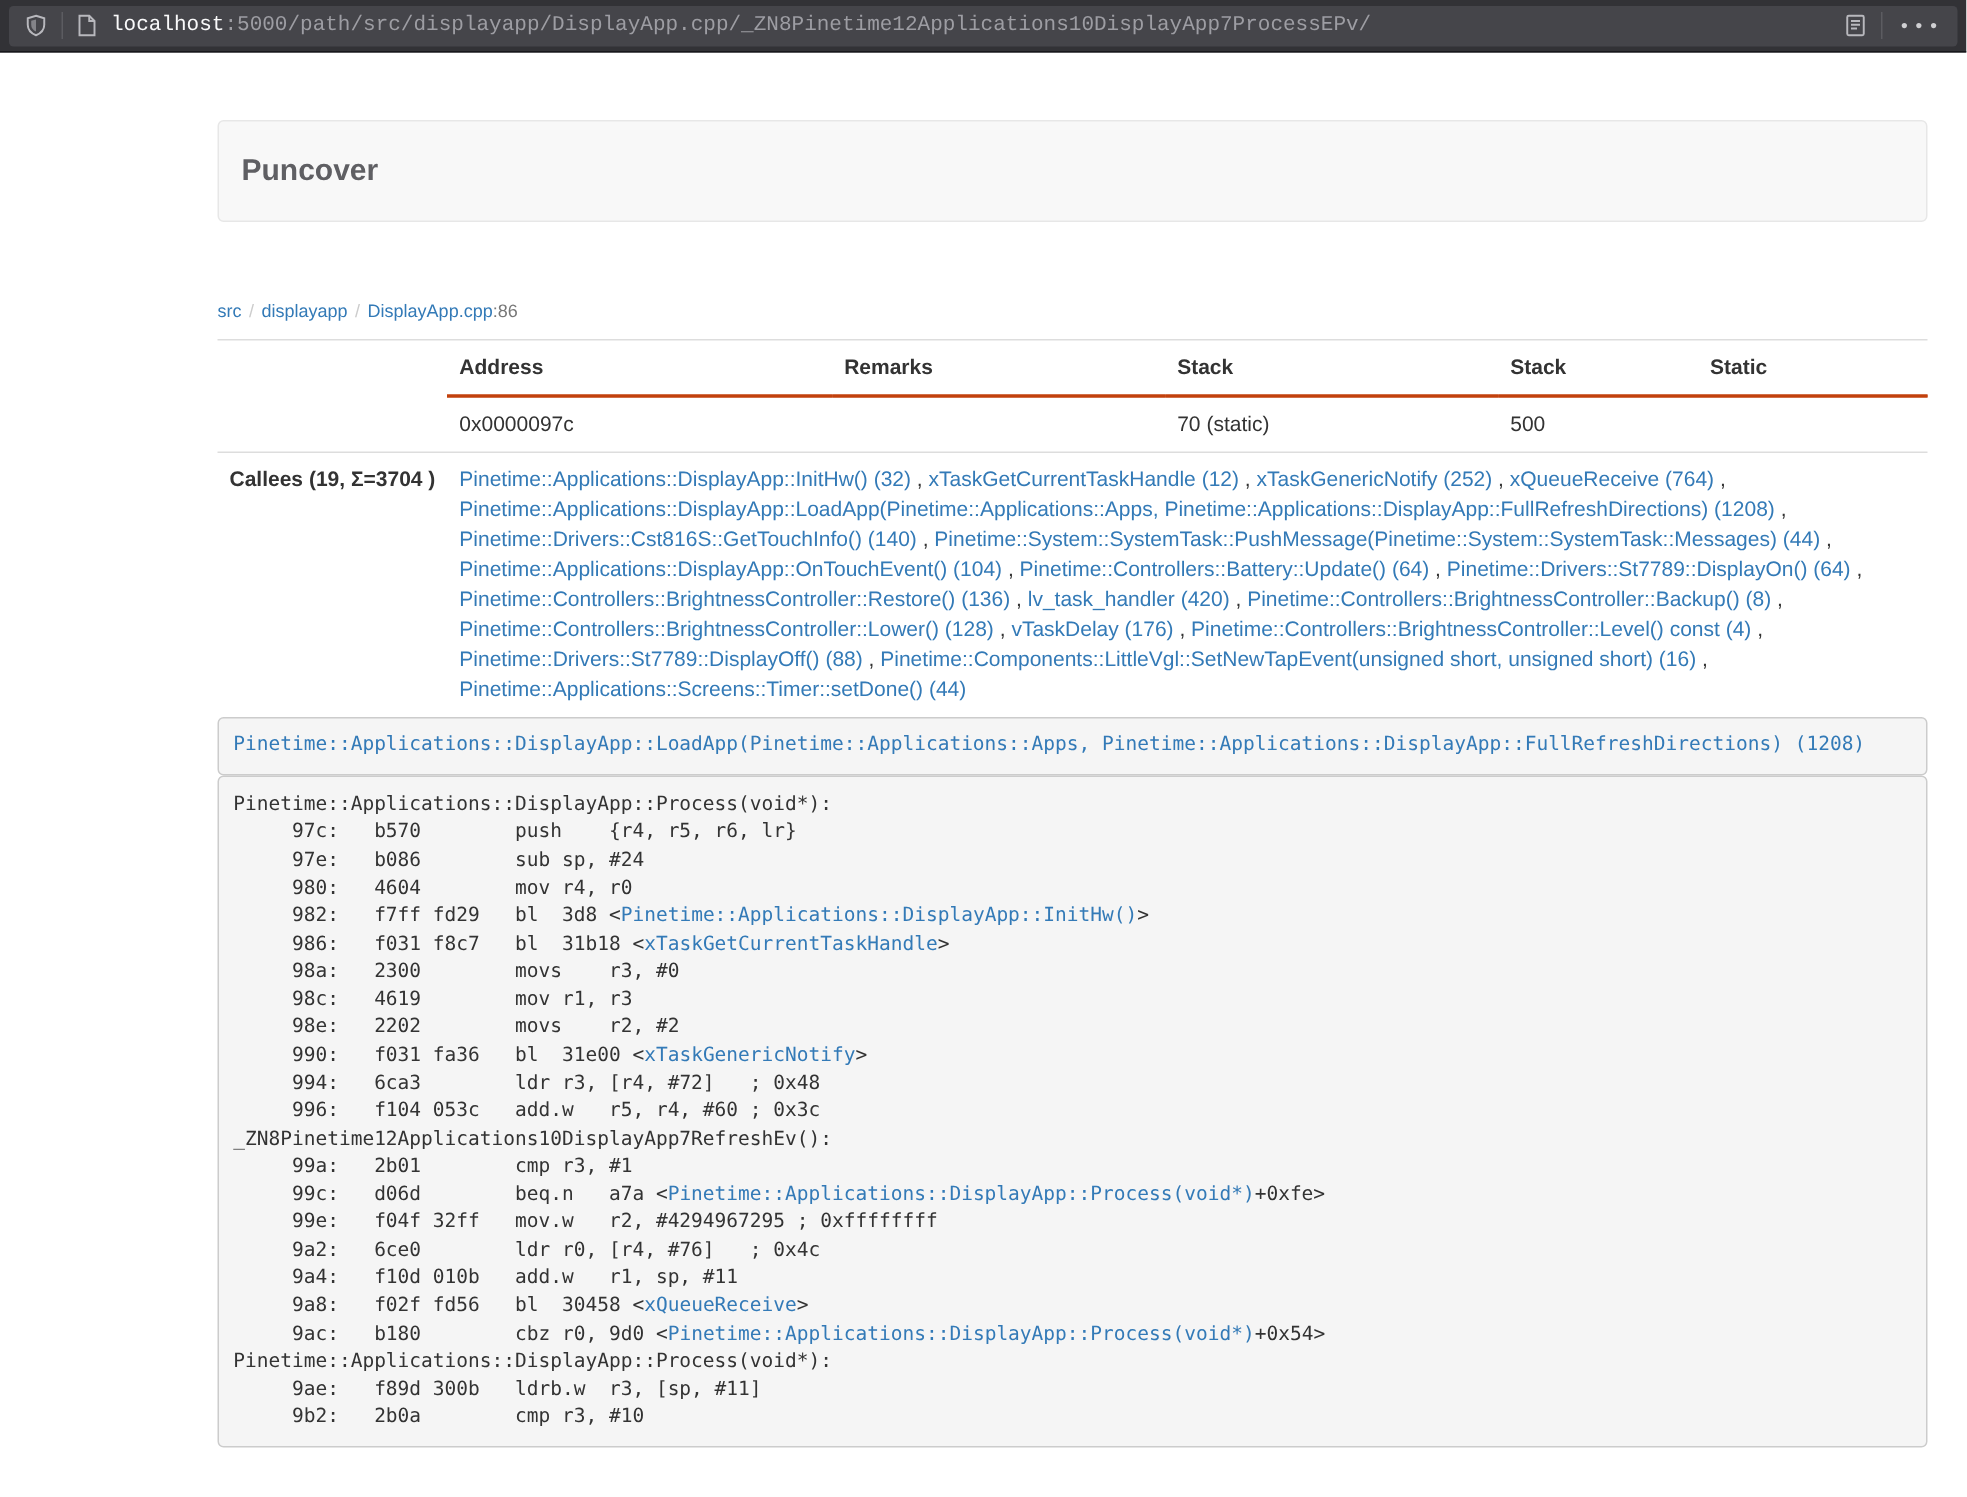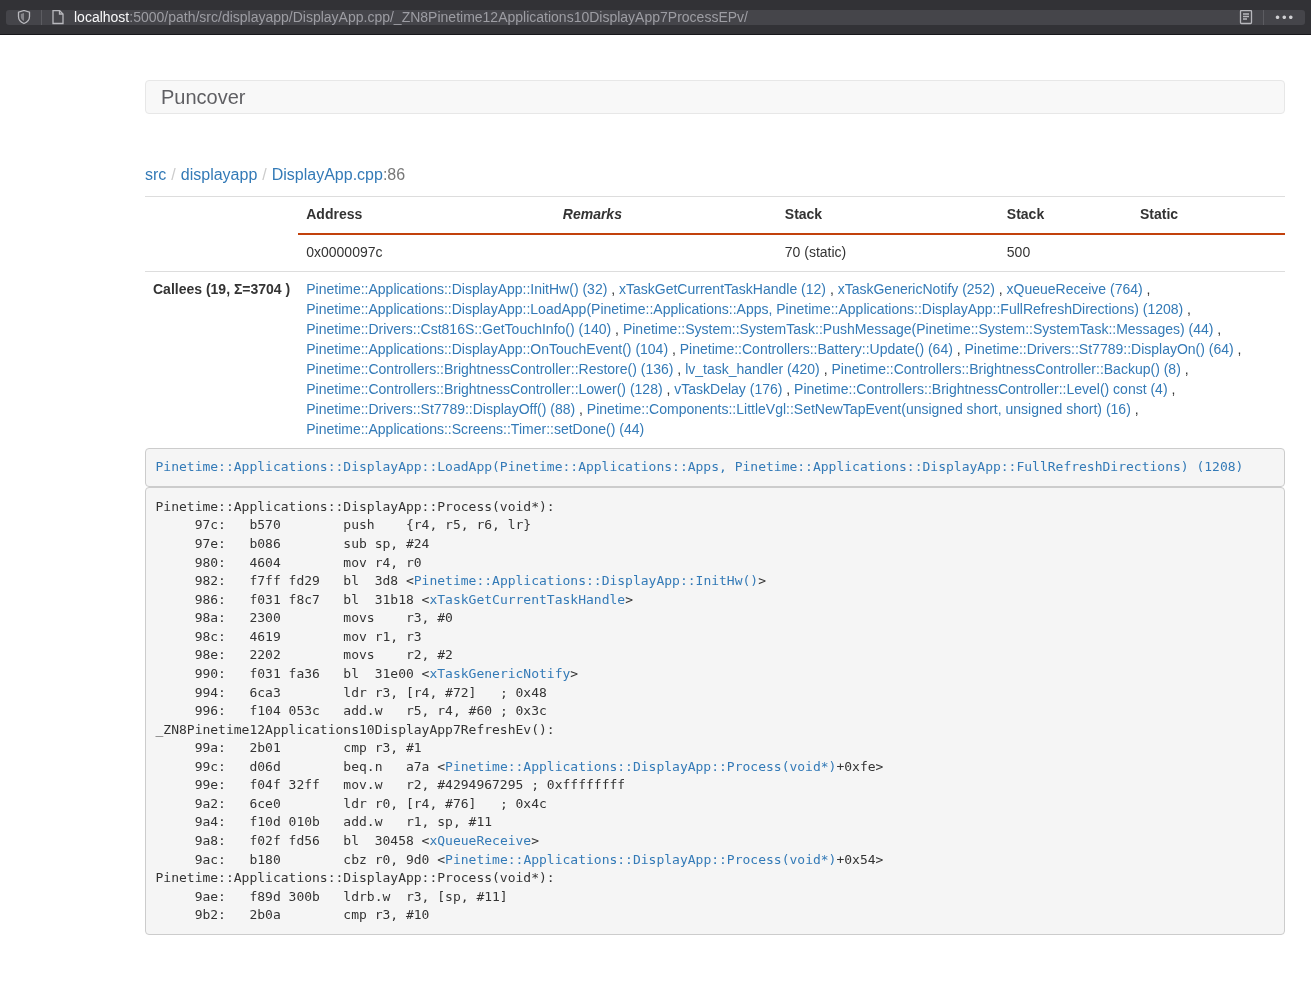--- a/index.html
+++ b/index.html
@@ -8,42 +8,42 @@
     width:1311px; height:998px; overflow:hidden; background:#fff;
     font-family:"Liberation Sans", sans-serif; color:#333;
   }
 
   
   .browser-bar {
     height:35px; background:#323236; border-bottom:1px solid #17171b;
     display:flex; align-items:center; padding:0 6px;
   }
   .urlbar {
-    flex:1; height:15px; background:#45454a; border-radius:3px;
+    flex:1; height:27px; background:#45454a; border-radius:3px;
     display:flex; align-items:center; padding:4px 10px; color:#9d9da3;
-    font-size:14px; white-space:nowrap; overflow:hidden;
+    font-size:14px; white-space:nowrap; overflow:hidden;font-family:Liberation Mono, monospace;
   }
   .urlbar .host { color:#f9f9fa; }
   .urlbar .icon { display:flex; align-items:center; flex:0 0 auto; }
   .chrome-divider { width:1px; height:18px; background:#5c5c61; margin:0 9px; flex:0 0 auto; }
   .url-text { flex:1; overflow:hidden; text-overflow:clip; }
   .page-actions { display:flex; align-items:center; flex:0 0 auto; }
   .dots { color:#cfcfd2; font-size:13px; letter-spacing:2px; margin-left:2px; }
 
   
   .container { margin-left:145px; width:1140px; }
 
   .navbar-box {
-    margin-top:45px; height:34px; background:#f8f8f8;
+    margin-top:45px; height:68px; background:#f8f8f8;
     border:1px solid #e7e7e7; border-radius:4px;
-    display:flex; align-items:center;
+    display:flex; align-items:center;font-weight:bold;
   }
   .brand { padding:0 15px; font-size:20px; color:#5f5f63; }
 
-  .breadcrumb { margin-top:52px; font-size:16px; }
+  .breadcrumb { margin-top:52px; font-size:12px; }
   .breadcrumb .sep { color:#ccc; padding:0 5px; }
   .breadcrumb .lineno { color:#777; }
 
   a.lnk { color:#337ab7; text-decoration:none; cursor:pointer; }
 
   table.main-table {
     margin-top:12px; width:100%; border-collapse:collapse;
     font-size:14px; color:#333;
   }
   table.main-table > tbody > tr > td {
@@ -51,21 +51,21 @@
   }
   td.label-col { width:152px; font-weight:bold; white-space:nowrap; }
   td.no-pad { padding:0 !important; }
 
   table.inner-table { width:100%; border-collapse:collapse; }
   table.inner-table th {
     padding:8px; text-align:left; font-weight:bold;
     border-bottom:2px solid #c2410c; line-height:1.42857;
   }
   table.inner-table td { padding:8px; line-height:1.42857; }
-  .col-address{width:26%;} .col-remarks{width:22.5%;font-style:italic;} .col-stack{width:22.5%;}
+  .col-address{width:26%;} .col-remarks{width:22.5%;} .col-stack{width:22.5%;}
   .col-code{width:13.5%;} .col-static{width:15.5%;}
 
   .fn-cell { display:flex; align-items:center; gap:6px; }
   .cube { flex:0 0 auto; }
 
   pre.codebox {
     margin:0; background:#f5f5f5; border:1px solid #ccc; border-radius:4px;
     padding:9.5px; color:#333; overflow:hidden; white-space:pre;
     font-family:"DejaVu Sans Mono", monospace; font-size:13px; line-height:1.42857;
     tab-size:4; -moz-tab-size:4;

